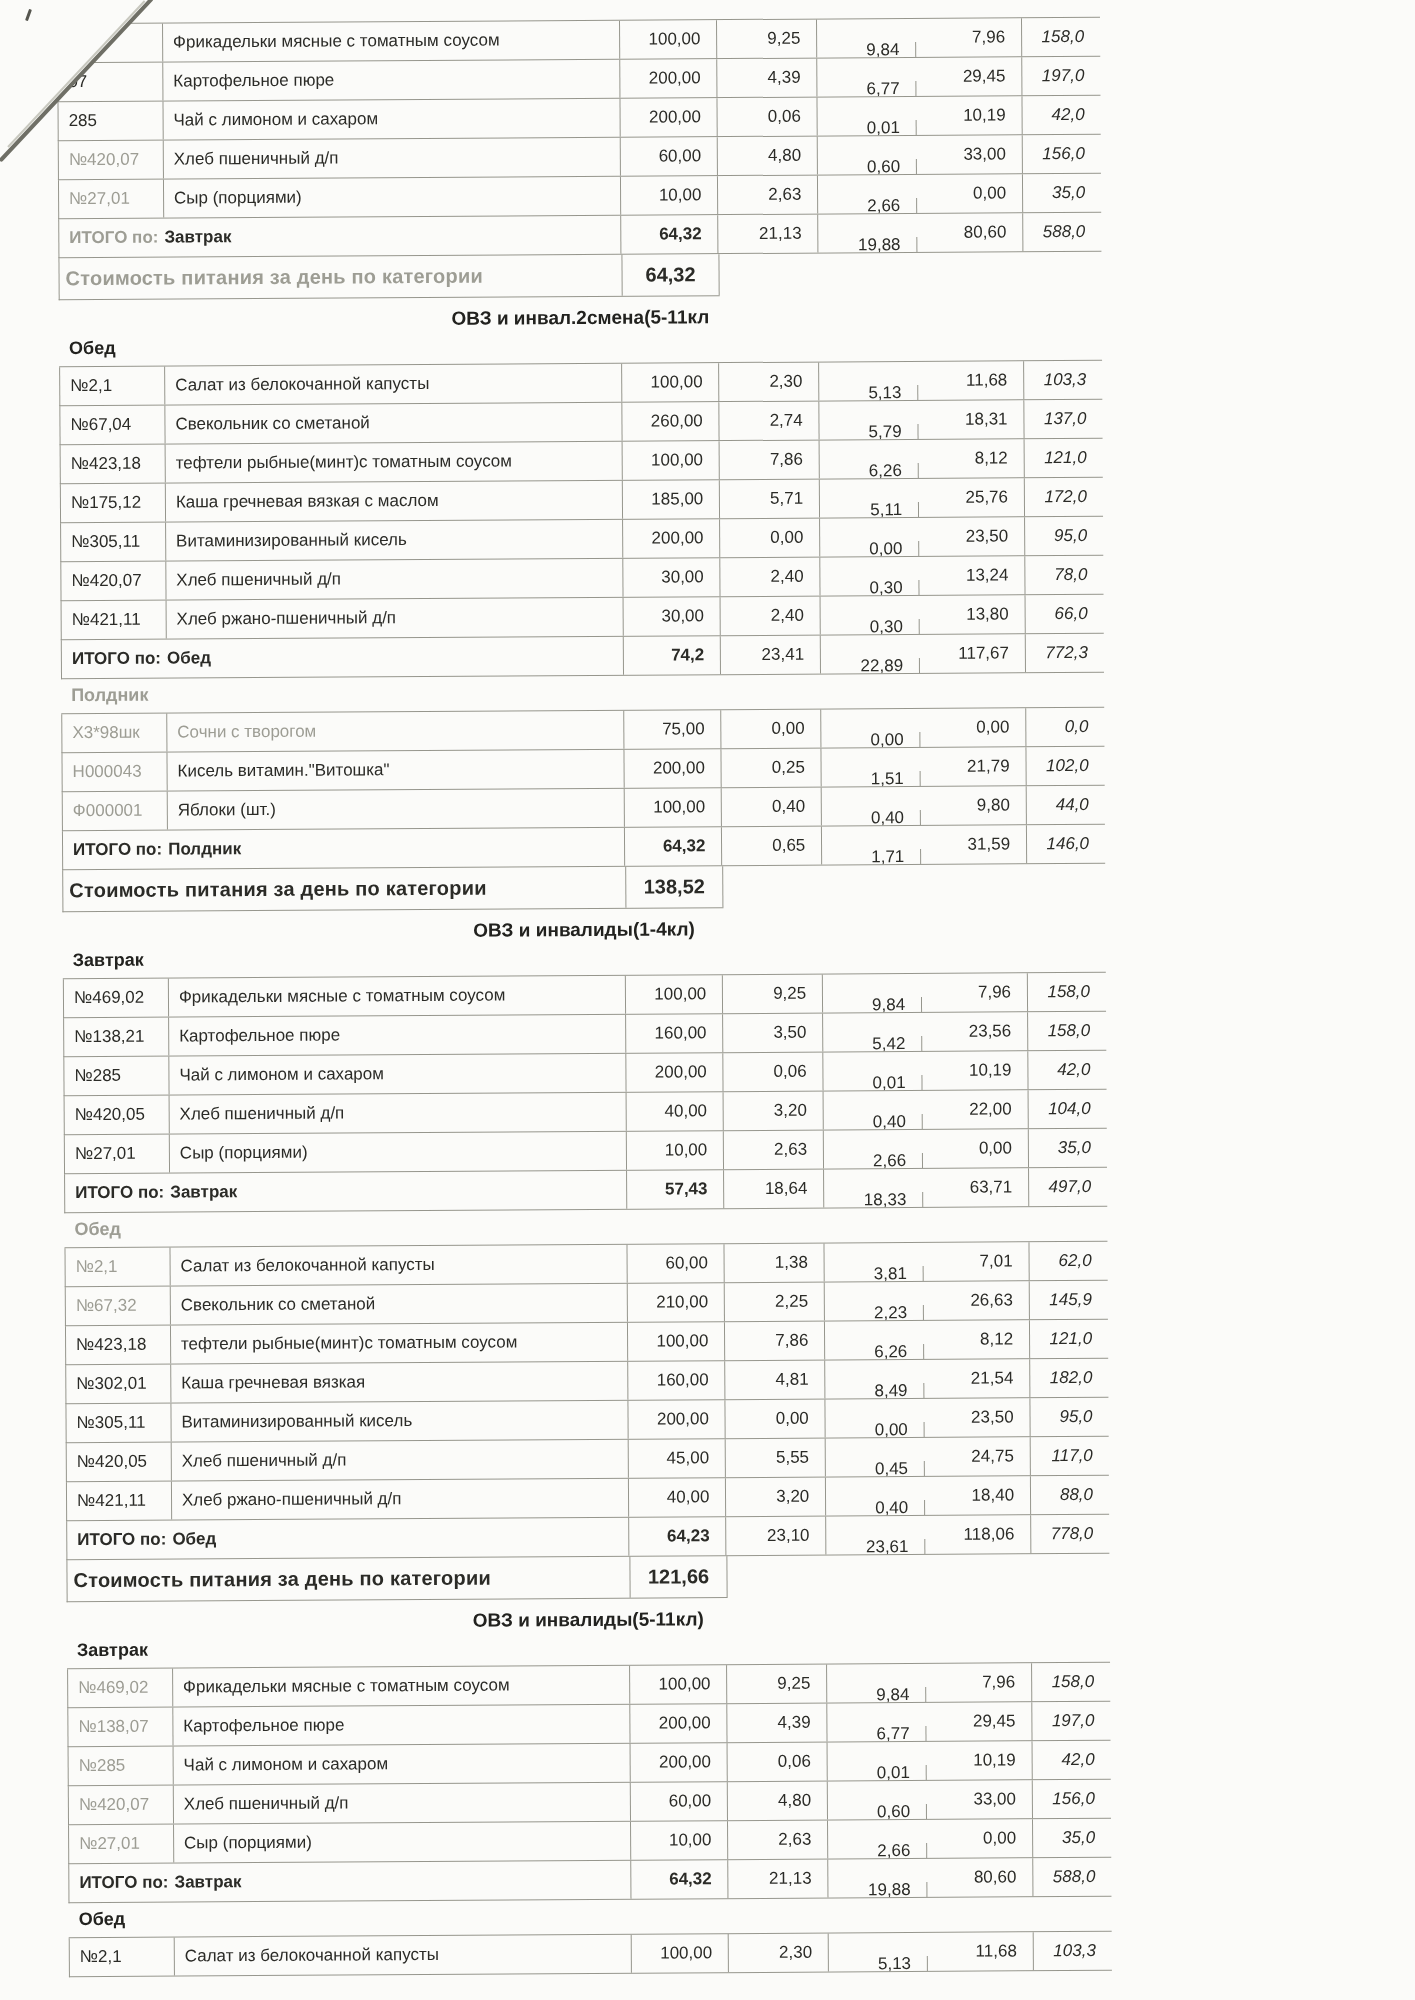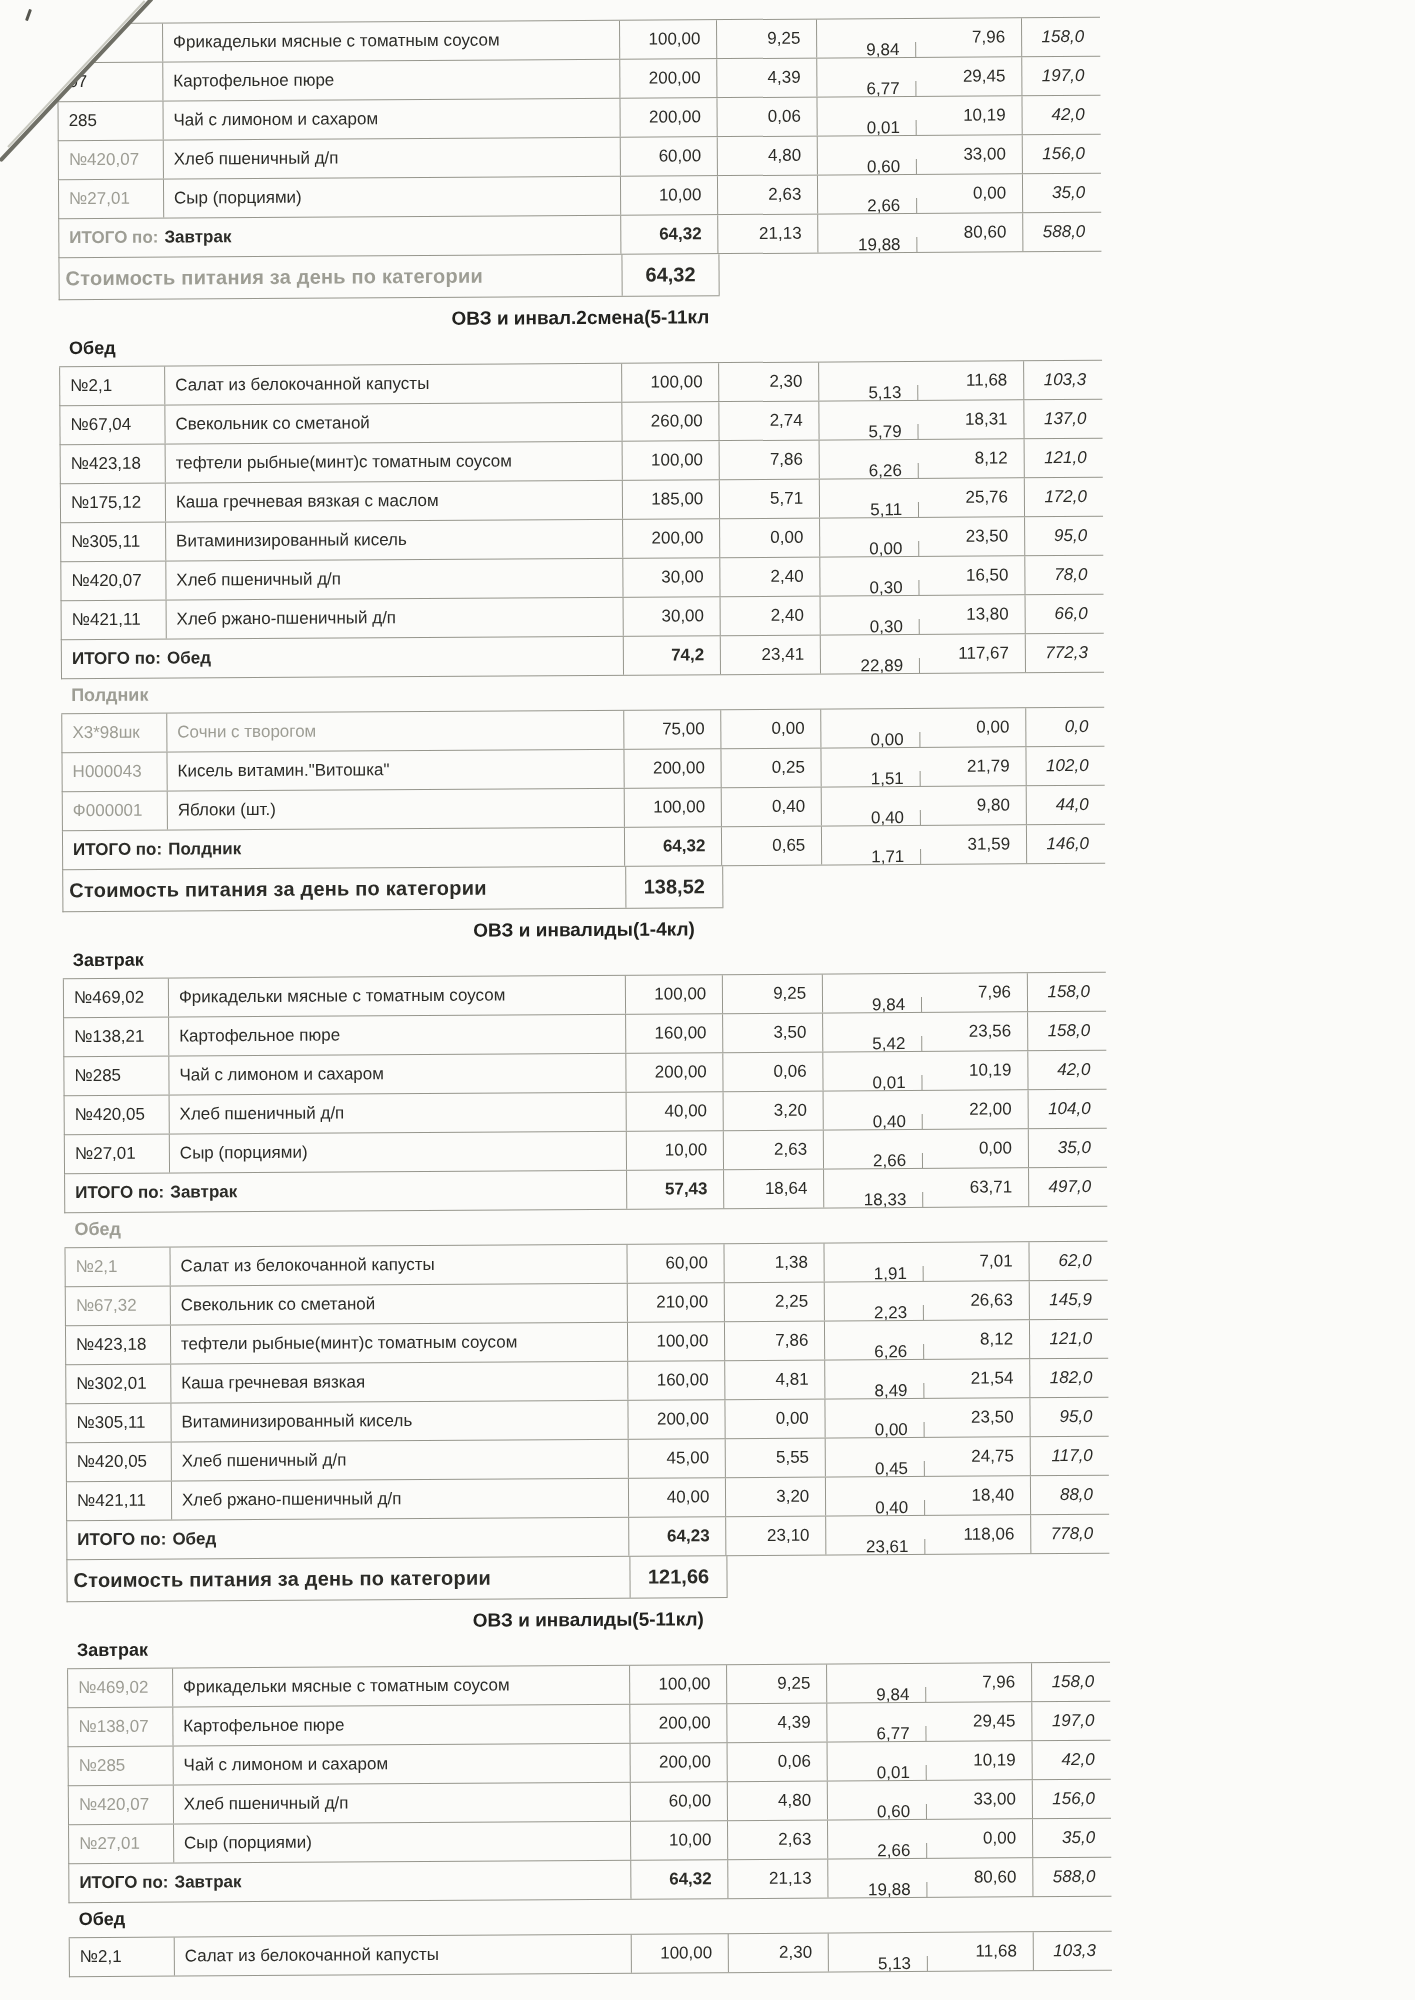--- a/index.html
+++ b/index.html
@@ -178,21 +178,21 @@
           <div class="cell num c2">0,00</div>
           <div class="cell num c3">23,50</div>
           <div class="cell num c4">95,0</div>
         </div>
         <div class="row">
           <div class="cell code">№420,07</div>
           <div class="cell name">Хлеб пшеничный д/п</div>
           <div class="cell num c0">30,00</div>
           <div class="cell num c1">2,40</div>
           <div class="cell num c2">0,30</div>
-          <div class="cell num c3">16,50</div>
+          <div class="cell num c3">13,24</div>
           <div class="cell num c4">78,0</div>
         </div>
         <div class="row">
           <div class="cell code">№421,11</div>
           <div class="cell name">Хлеб ржано-пшеничный д/п</div>
           <div class="cell num c0">30,00</div>
           <div class="cell num c1">2,40</div>
           <div class="cell num c2">0,30</div>
           <div class="cell num c3">13,80</div>
           <div class="cell num c4">66,0</div>
@@ -314,21 +314,21 @@
           <div class="cell num c4">497,0</div>
         </div>
       </div>
       <div class="meal-label faded">Обед</div>
       <div class="table">
         <div class="row">
           <div class="cell code faded">№2,1</div>
           <div class="cell name">Салат из белокочанной капусты</div>
           <div class="cell num c0">60,00</div>
           <div class="cell num c1">1,38</div>
-          <div class="cell num c2">1,91</div>
+          <div class="cell num c2">3,81</div>
           <div class="cell num c3">7,01</div>
           <div class="cell num c4">62,0</div>
         </div>
         <div class="row">
           <div class="cell code faded">№67,32</div>
           <div class="cell name">Свекольник со сметаной</div>
           <div class="cell num c0">210,00</div>
           <div class="cell num c1">2,25</div>
           <div class="cell num c2">2,23</div>
           <div class="cell num c3">26,63</div>

